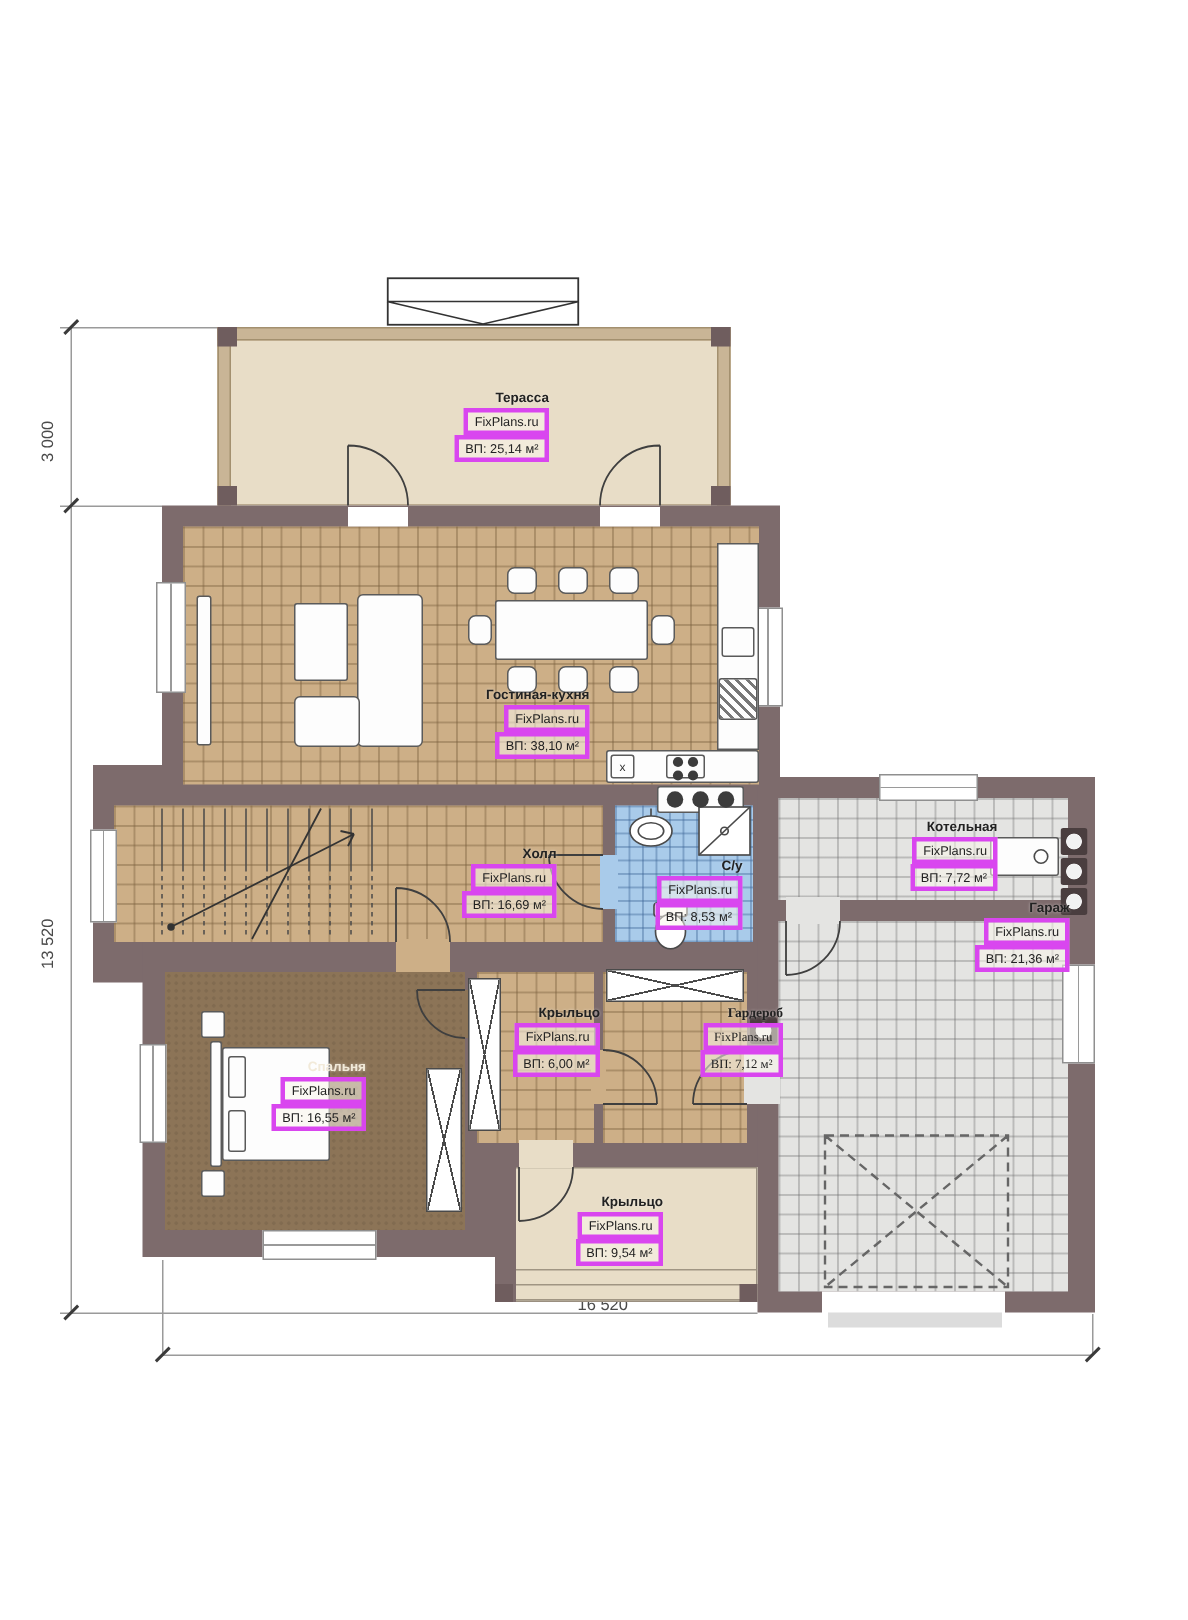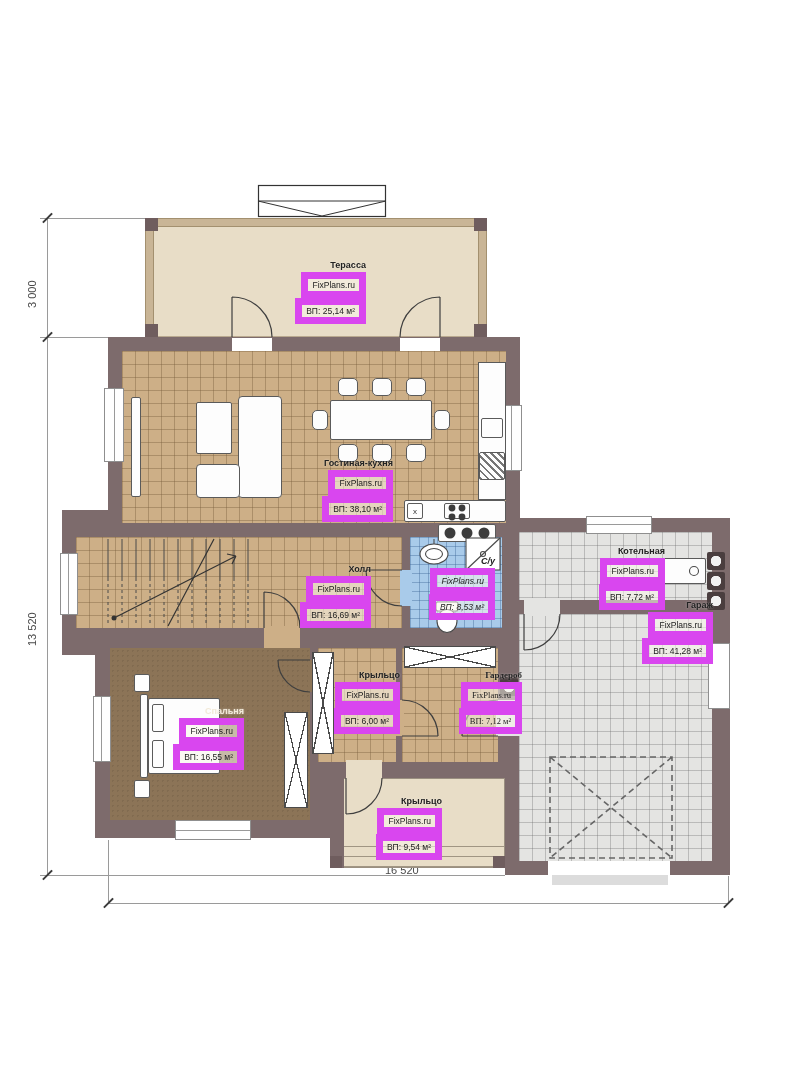--- a/index.html
+++ b/index.html
@@ -28,21 +28,21 @@
   .win-h{background-image:linear-gradient(transparent calc(50% - .5px),#9a9a9a calc(50% - .5px),#9a9a9a calc(50% + .5px),transparent calc(50% + .5px));}
   .gap{position:absolute;}
   .furn{position:absolute;background:#fdfdfd;border:1px solid #5a5a5a;border-radius:2px;box-sizing:border-box;}
   .xbox{position:absolute;background-color:#fff;border:1px solid #4a4a4a;box-sizing:border-box;
     background-image:linear-gradient(to top right,transparent calc(50% - .6px),#4a4a4a calc(50% - .6px),#4a4a4a calc(50% + .6px),transparent calc(50% + .6px)),
                      linear-gradient(to bottom right,transparent calc(50% - .6px),#4a4a4a calc(50% - .6px),#4a4a4a calc(50% + .6px),transparent calc(50% + .6px));}
   .vent{position:absolute;width:18px;height:18px;background:#4a3e3f;border-radius:2px;
     background-image:radial-gradient(circle at 50% 50%,#f2f2f2 0 5px,transparent 5.5px);}
   .room-label{position:absolute;text-align:right;z-index:30;}
   .rl-name{font-size:9px;font-weight:bold;color:#222;white-space:nowrap;margin-bottom:2px;text-shadow:0 0 2px rgba(255,255,255,.5);}
-  .rl-box{display:inline-block;font-size:8.5px;color:#222;border:7px solid #d946ef;
+  .rl-box{display:inline-block;font-size:8.5px;color:#222;border:3px solid #d946ef;
     background:rgba(250,245,235,.55);padding:0 4px;line-height:12px;white-space:nowrap;}
   .rl-row{line-height:13px;}
   .dim-text{position:absolute;font-size:11px;color:#4a4a4a;}
   .dim-v{writing-mode:vertical-rl;transform:rotate(180deg);}
   .dline{position:absolute;background:#9a9a9a;}
   .tick{position:absolute;width:13px;height:2px;background:#3a3a3a;transform:rotate(-45deg);}
   .stepline{position:absolute;height:1px;background:#a09583;}
   svg.overlay{position:absolute;left:0;top:0;z-index:20;pointer-events:none;}
 </style>
 </head>
@@ -213,34 +213,34 @@
   <div class="room-label" style="left:283px;top:458px;width:110px;">
     <div class="rl-name">Гостиная-кухня</div>
     <div class="rl-row"><span class="rl-box">FixPlans.ru</span></div>
     <div class="rl-row"><span class="rl-box">ВП: 38,10 м²</span></div>
   </div>
   <div class="room-label" style="left:275px;top:564px;width:96px;">
     <div class="rl-name">Холл</div>
     <div class="rl-row"><span class="rl-box">FixPlans.ru</span></div>
     <div class="rl-row"><span class="rl-box">ВП: 16,69 м²</span></div>
   </div>
-  <div class="room-label" style="left:417px;top:556px;width:78px;font-style:italic;">
+  <div class="room-label" style="left:417px;top:572px;width:78px;">
     <div class="rl-name">С/у</div>
     <div class="rl-row"><span class="rl-box">FixPlans.ru</span></div>
     <div class="rl-row"><span class="rl-box">ВП: 8,53 м²</span></div>
   </div>
   <div class="room-label" style="left:565px;top:546px;width:100px;">
     <div class="rl-name">Котельная</div>
     <div class="rl-row"><span class="rl-box">FixPlans.ru</span></div>
     <div class="rl-row"><span class="rl-box">ВП: 7,72 м²</span></div>
   </div>
   <div class="room-label" style="left:613px;top:600px;width:100px;">
     <div class="rl-name">Гараж</div>
     <div class="rl-row"><span class="rl-box">FixPlans.ru</span></div>
-    <div class="rl-row"><span class="rl-box">ВП: 41,28 м²</span></div>
+    <div class="rl-row"><span class="rl-box">ВП: 21,36 м²</span></div>
   </div>
   <div class="room-label" style="left:144px;top:706px;width:100px;">
     <div class="rl-name" style="color:#f2ead9;">Спальня</div>
     <div class="rl-row"><span class="rl-box">FixPlans.ru</span></div>
     <div class="rl-row"><span class="rl-box">ВП: 16,55 м²</span></div>
   </div>
   <div class="room-label" style="left:314px;top:670px;width:86px;">
     <div class="rl-name">Крыльцо</div>
     <div class="rl-row"><span class="rl-box">FixPlans.ru</span></div>
     <div class="rl-row"><span class="rl-box">ВП: 6,00 м²</span></div>

